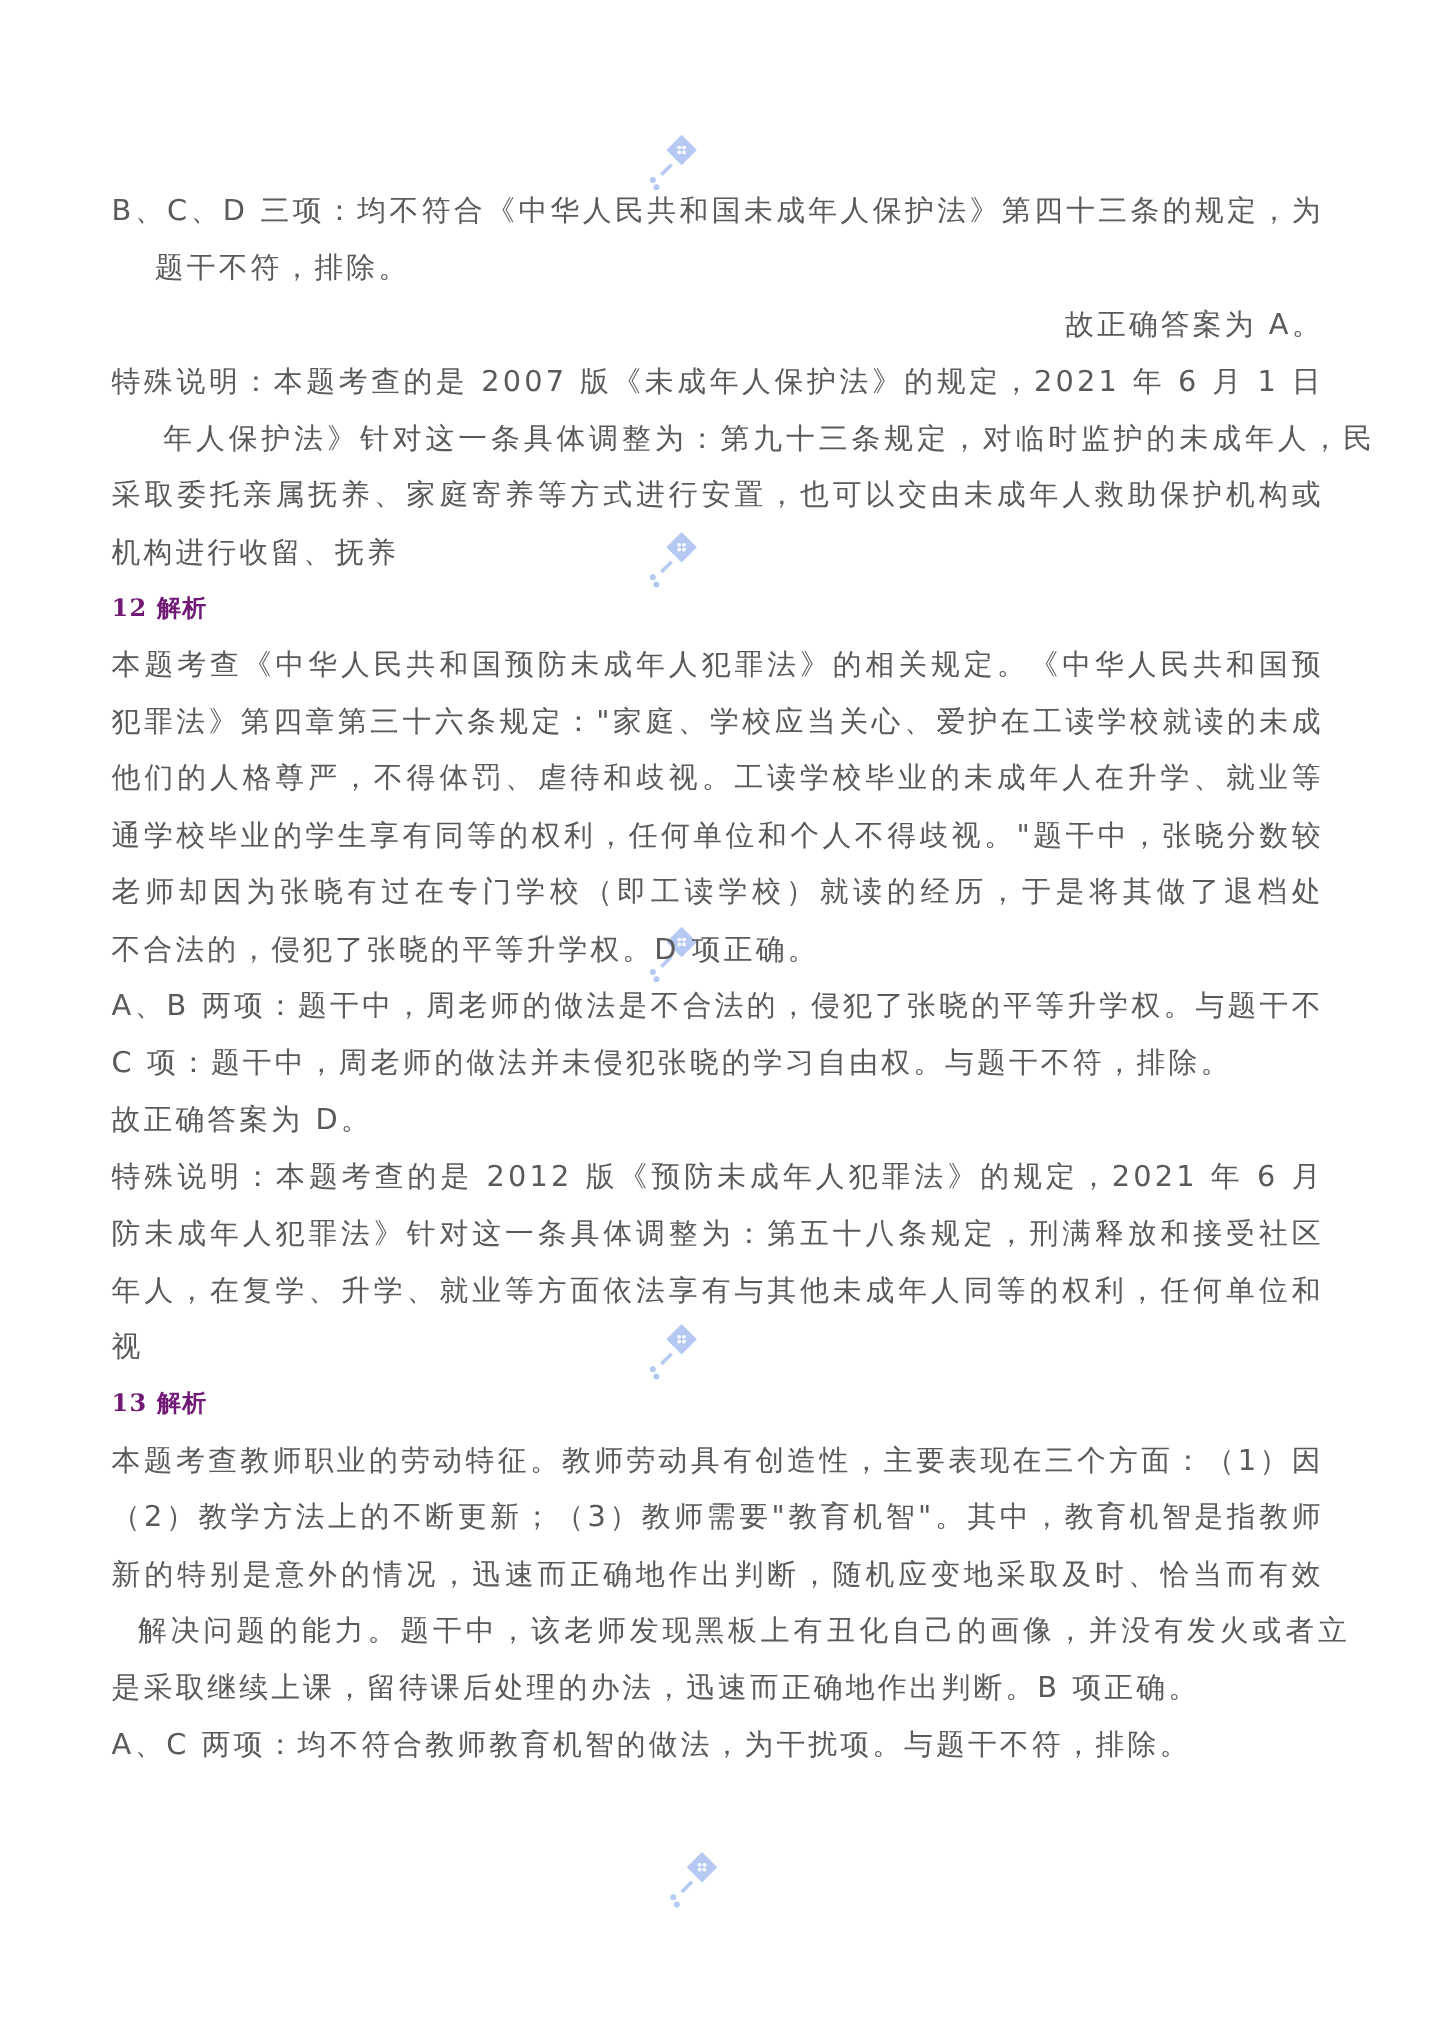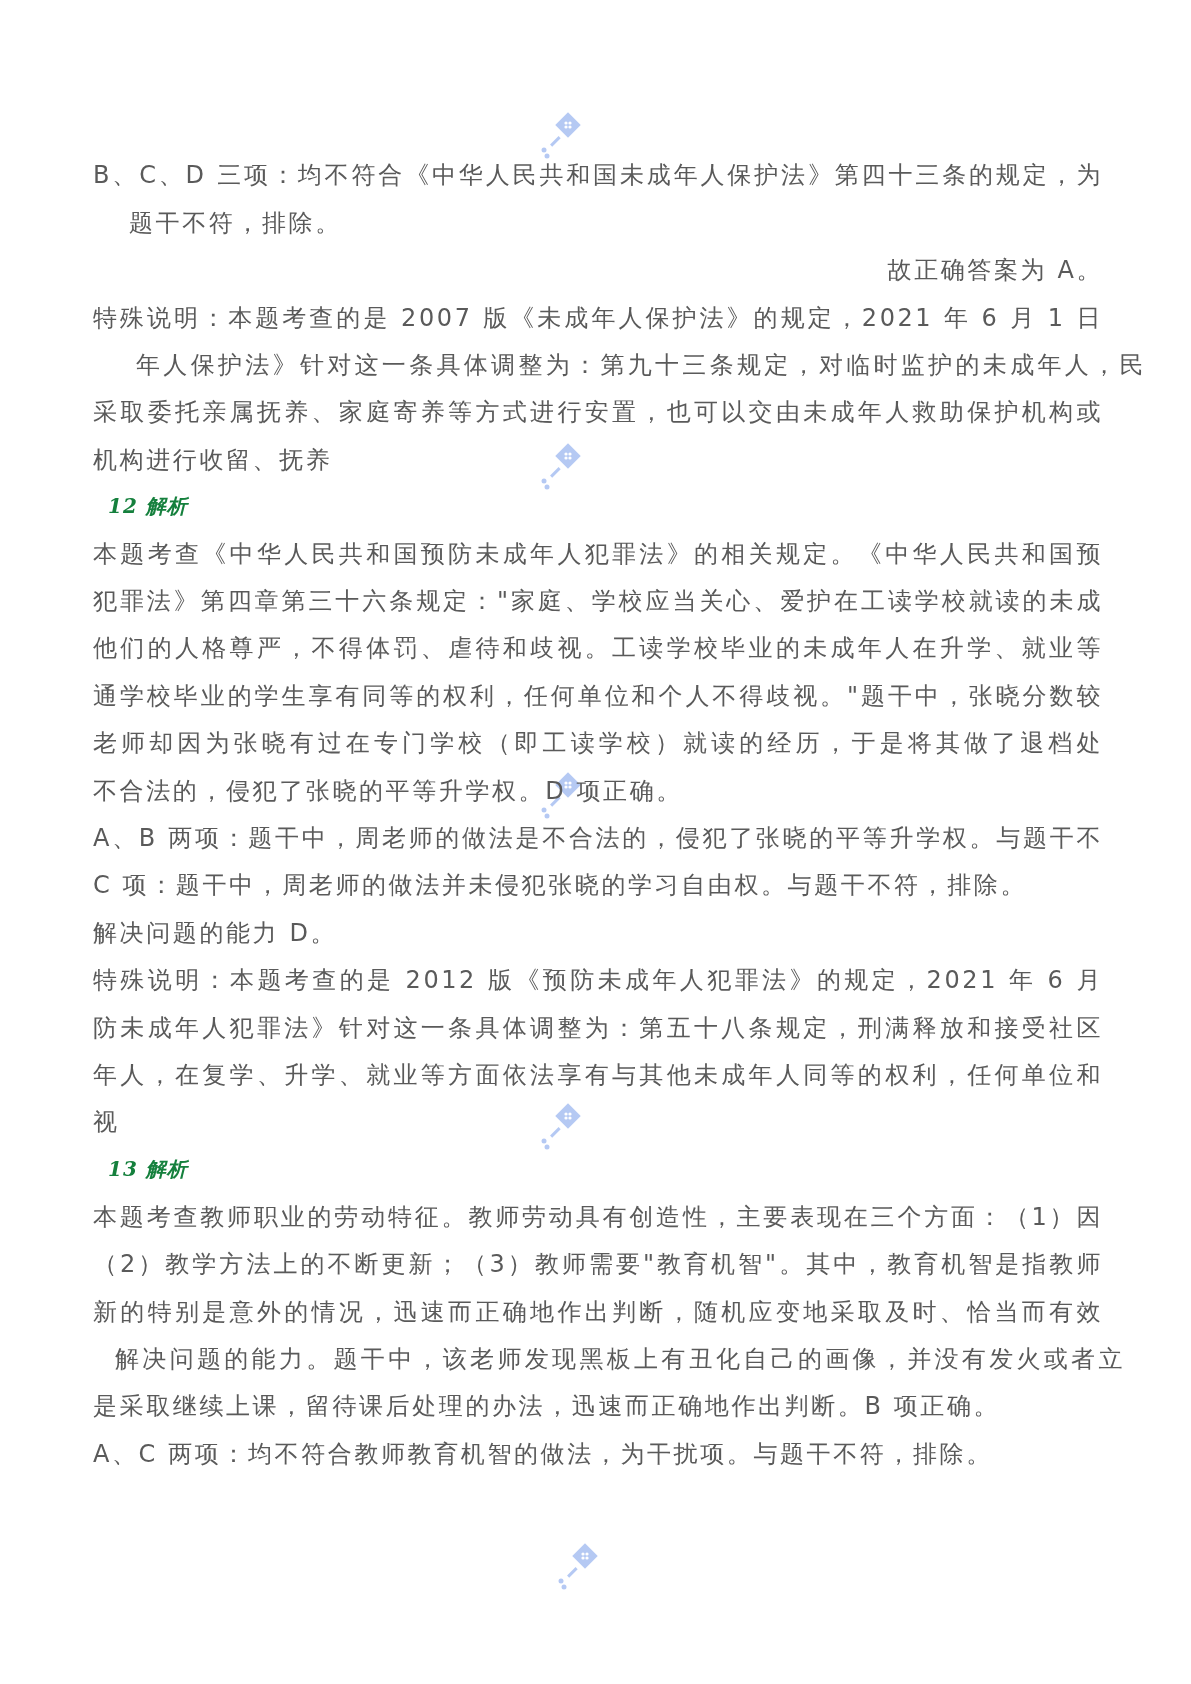--- a/index.html
+++ b/index.html
@@ -33,28 +33,27 @@
     }
     .line.justify {
       text-align: justify;
       text-align-last: justify;
       white-space: normal;
       height: 28px;
       overflow: hidden;
     }
     .heading {
       position: absolute;
-      left: 108px;
+      left: 93px;
       font-family: "DejaVu Serif", "Liberation Serif", serif;
       font-size: 20px;
       line-height: 28px;
       font-weight: bold;
-      color: #15803d;
+      color: #701a75;
       letter-spacing: 1px;
-      font-style: italic;
     }
     .watermark {
       position: absolute;
       width: 48px;
       height: 48px;
       opacity: 0.85;
     }
   </style>
 </head>
 <body>
@@ -145,21 +144,21 @@
   <div>
     <div class="heading" style="top:492px;">12 解析</div>
     <div class="line justify" style="top:540px;">本题考查《中华人民共和国预防未成年人犯罪法》的相关规定。《中华人民共和国预防未成年人</div>
     <div class="line justify" style="top:587px;">犯罪法》第四章第三十六条规定："家庭、学校应当关心、爱护在工读学校就读的未成年人，尊重</div>
     <div class="line justify" style="top:634px;">他们的人格尊严，不得体罚、虐待和歧视。工读学校毕业的未成年人在升学、就业等方面，同普</div>
     <div class="line justify" style="top:682px;">通学校毕业的学生享有同等的权利，任何单位和个人不得歧视。"题干中，张晓分数较高，但是周</div>
     <div class="line justify" style="top:729px;">老师却因为张晓有过在专门学校（即工读学校）就读的经历，于是将其做了退档处理，其做法是</div>
     <div class="line" style="top:777px;">不合法的，侵犯了张晓的平等升学权。D 项正确。</div>
     <div class="line justify" style="top:824px;">A、B 两项：题干中，周老师的做法是不合法的，侵犯了张晓的平等升学权。与题干不符，排除。</div>
     <div class="line" style="top:871px;">C 项：题干中，周老师的做法并未侵犯张晓的学习自由权。与题干不符，排除。</div>
-    <div class="line" style="top:919px;">解决问题的能力 D。</div>
+    <div class="line" style="top:919px;">故正确答案为 D。</div>
     <div class="line justify" style="top:966px;">特殊说明：本题考查的是 2012 版《预防未成年人犯罪法》的规定，2021 年 6 月 1 日起施行的《预</div>
     <div class="line justify" style="top:1014px;">防未成年人犯罪法》针对这一条具体调整为：第五十八条规定，刑满释放和接受社区矫正的未成</div>
     <div class="line justify" style="top:1061px;">年人，在复学、升学、就业等方面依法享有与其他未成年人同等的权利，任何单位和个人不得歧</div>
     <div class="line" style="top:1108px;">视</div>
   </div>
 
   <div>
     <div class="heading" style="top:1155px;">13 解析</div>
     <div class="line justify" style="top:1203px;">本题考查教师职业的劳动特征。教师劳动具有创造性，主要表现在三个方面：（1）因材施教；</div>
     <div class="line justify" style="top:1250px;">（2）教学方法上的不断更新；（3）教师需要"教育机智"。其中，教育机智是指教师能根据学生</div>

